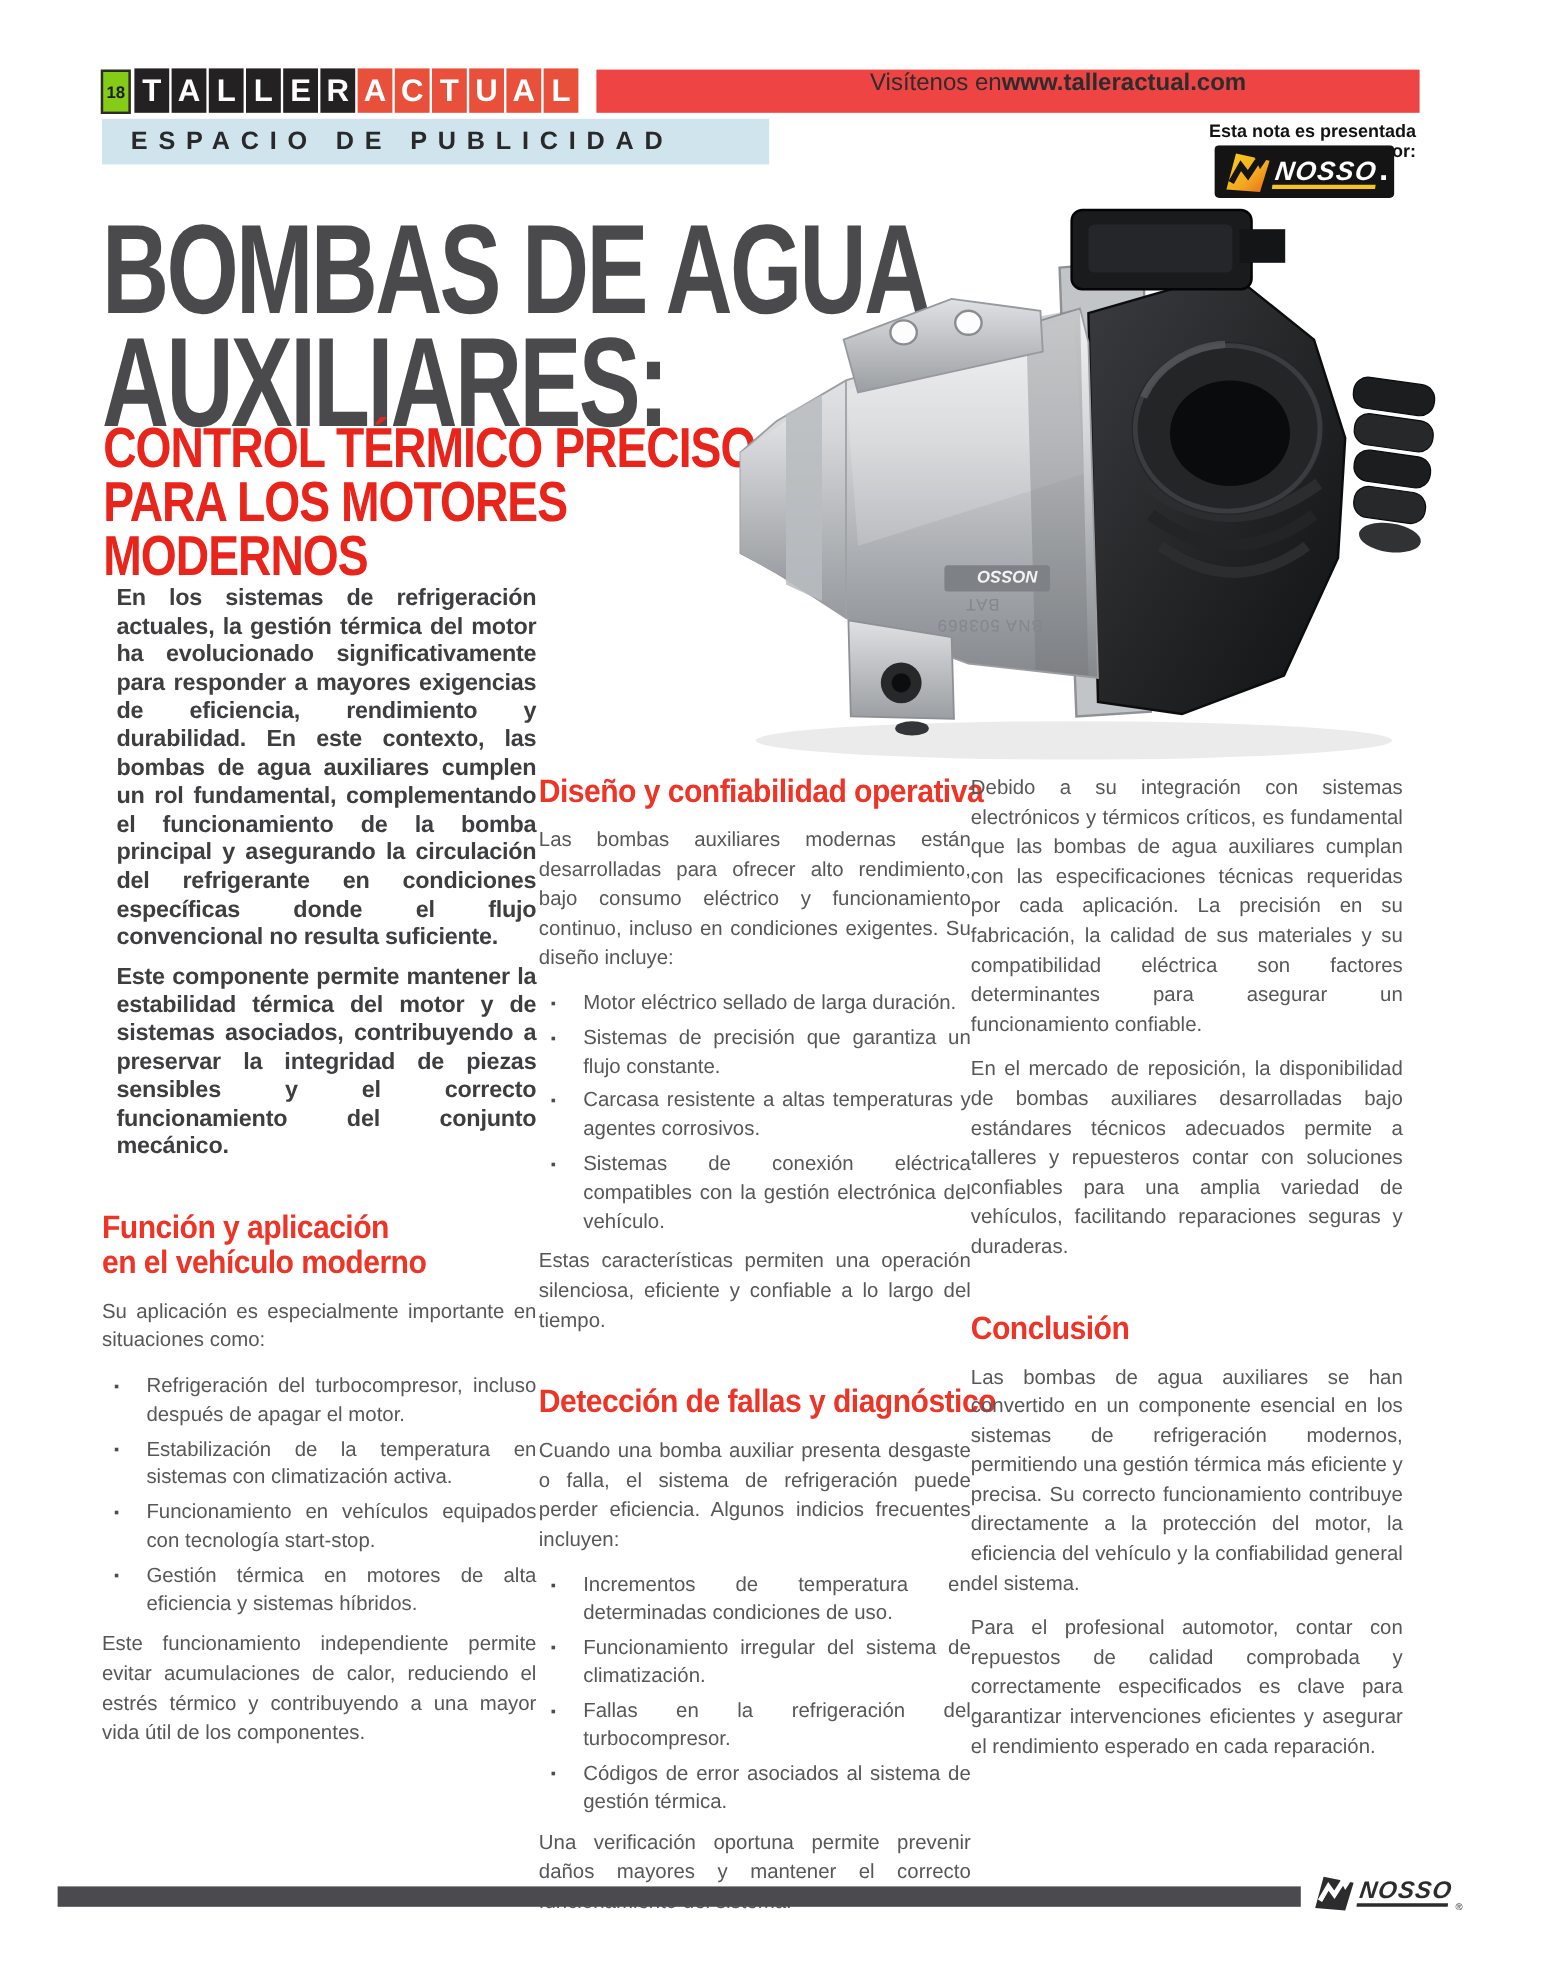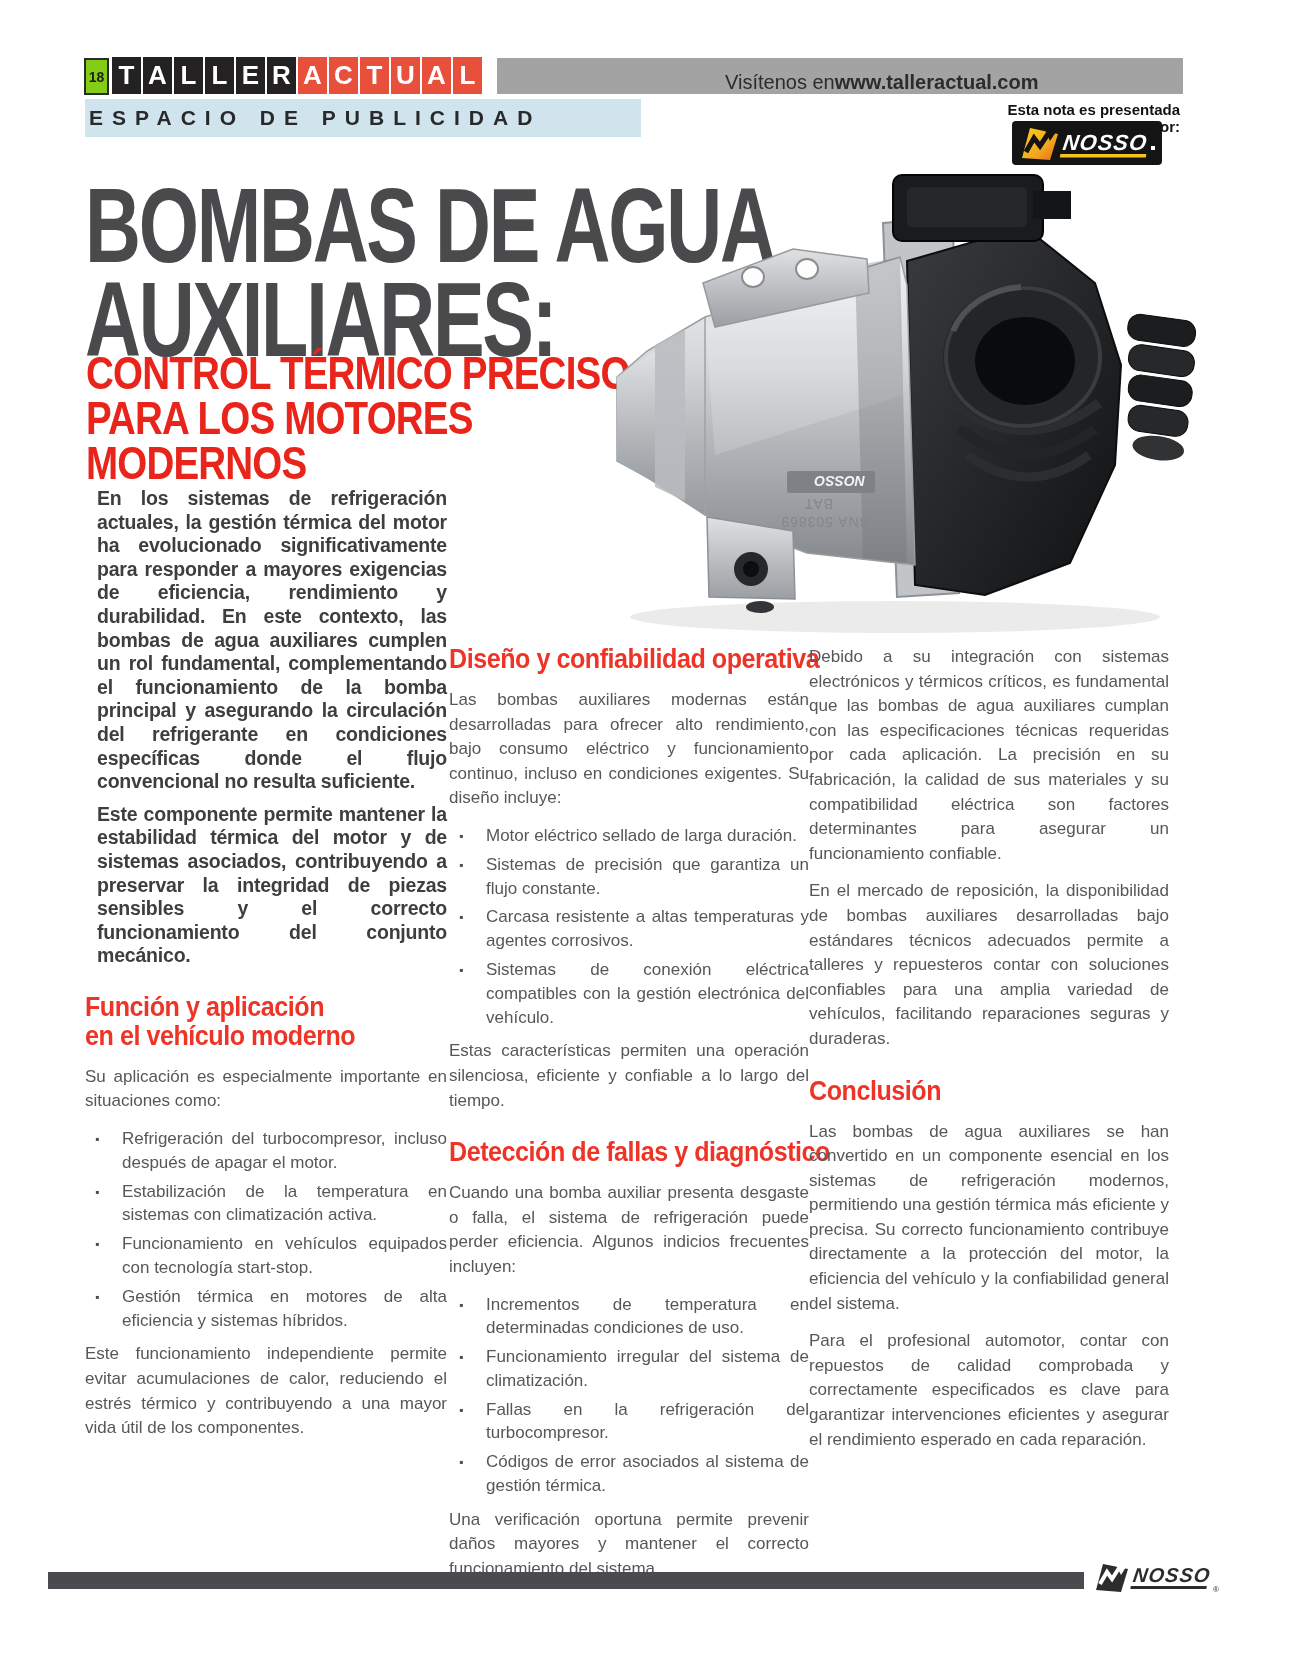--- a/index.html
+++ b/index.html
@@ -12,26 +12,26 @@
 
   
   .pagenum-box { left:84px; top:58px; width:21px; height:33px; border:2.5px solid #2b2b2d;
     display:flex; align-items:center; justify-content:center; font-size:14px; font-weight:bold;
     color:#1f1f21; background:#84cc16; z-index:4; }
   .tiles { left:112px; top:57px; display:flex; gap:2px; z-index:4; }
   .tile { width:29px; height:37px; display:flex; align-items:center; justify-content:center;
     font-size:26px; font-weight:bold; color:#fff; }
   .tile.dark { background:#232122; }
   .tile.red  { background:#e8503c; }
-  .visit-bar { left:497px; top:58px; width:686px; height:36px; background:#a3a3a3;
-    display:flex; align-items:flex-end; padding-left:228px; box-sizing:border-box;
+  .visit-bar { left:497px; top:58px; width:686px; height:36px; background:#ef4444;
+    display:flex; align-items:flex-start; padding-left:228px; box-sizing:border-box;
     font-size:20px; color:#2c2c2e; z-index:2; }
   .visit-bar .url { font-weight:bold; }
   .ad-bar { left:85px; top:99px; width:556px; height:38px; background:#cfe4ec;
-    display:flex; align-items:center; padding-left:4px; box-sizing:border-box;
+    display:flex; align-items:center; padding-left:24px; box-sizing:border-box;
     font-size:21px; font-weight:bold; color:#29292b; letter-spacing:9px; }
   .presented { left:1000px; top:101px; width:180px; text-align:right; font-size:15px;
     font-weight:bold; color:#121212; }
   .logo-top { left:1012px; top:121px; width:150px; height:44px; }
 
   
   .title-line { font-weight:bold; color:#4a4a4d; font-size:106px; letter-spacing:-3px;
     transform:scaleX(0.73); transform-origin:left top; white-space:nowrap; line-height:1; }
   .t1 { left:85px; top:172px; }
   .t2 { left:85px; top:266px; }
@@ -49,21 +49,21 @@
   .col1 { left:85px;  top:487px; width:362px; }
   .col2 { left:449px; top:645px; width:360px; }
   .col3 { left:809px; top:645px; width:360px; }
 
   .intro { font-size:19.5px; line-height:23.6px; font-weight:bold; color:#3e3e41;
     text-align:justify; margin:0 0 9px 12px; letter-spacing:-0.2px; }
   .bt { font-size:17px; line-height:24.6px; color:#57575a; text-align:justify; margin:0 0 13px 0; }
   .sec-h { margin:0 0 14px 0; }
   .sec-h .hline { font-size:27px; line-height:29px; font-weight:bold; color:#ee3426;
     transform:scaleX(0.93); transform-origin:left top; white-space:nowrap; letter-spacing:-0.5px; }
-  .mt-sec { margin-top:25px; }
+  .mt-sec { margin-top:41px; }
   .blist { list-style:none; margin:0 0 10px 0; padding:0; }
   .blist li { position:relative; padding-left:37px; font-size:17px; line-height:23.8px;
     color:#57575a; text-align:justify; margin-bottom:5px; }
   .blist .bullet { position:absolute; left:10px; top:1px; font-size:12px; color:#4c4c4f; }
 
   
   .foot-bar { left:48px; top:1572px; width:1036px; height:17px; background:#4b4b4f; }
   .logo-foot { left:1092px; top:1556px; width:130px; height:44px; }
 </style>
 </head>

